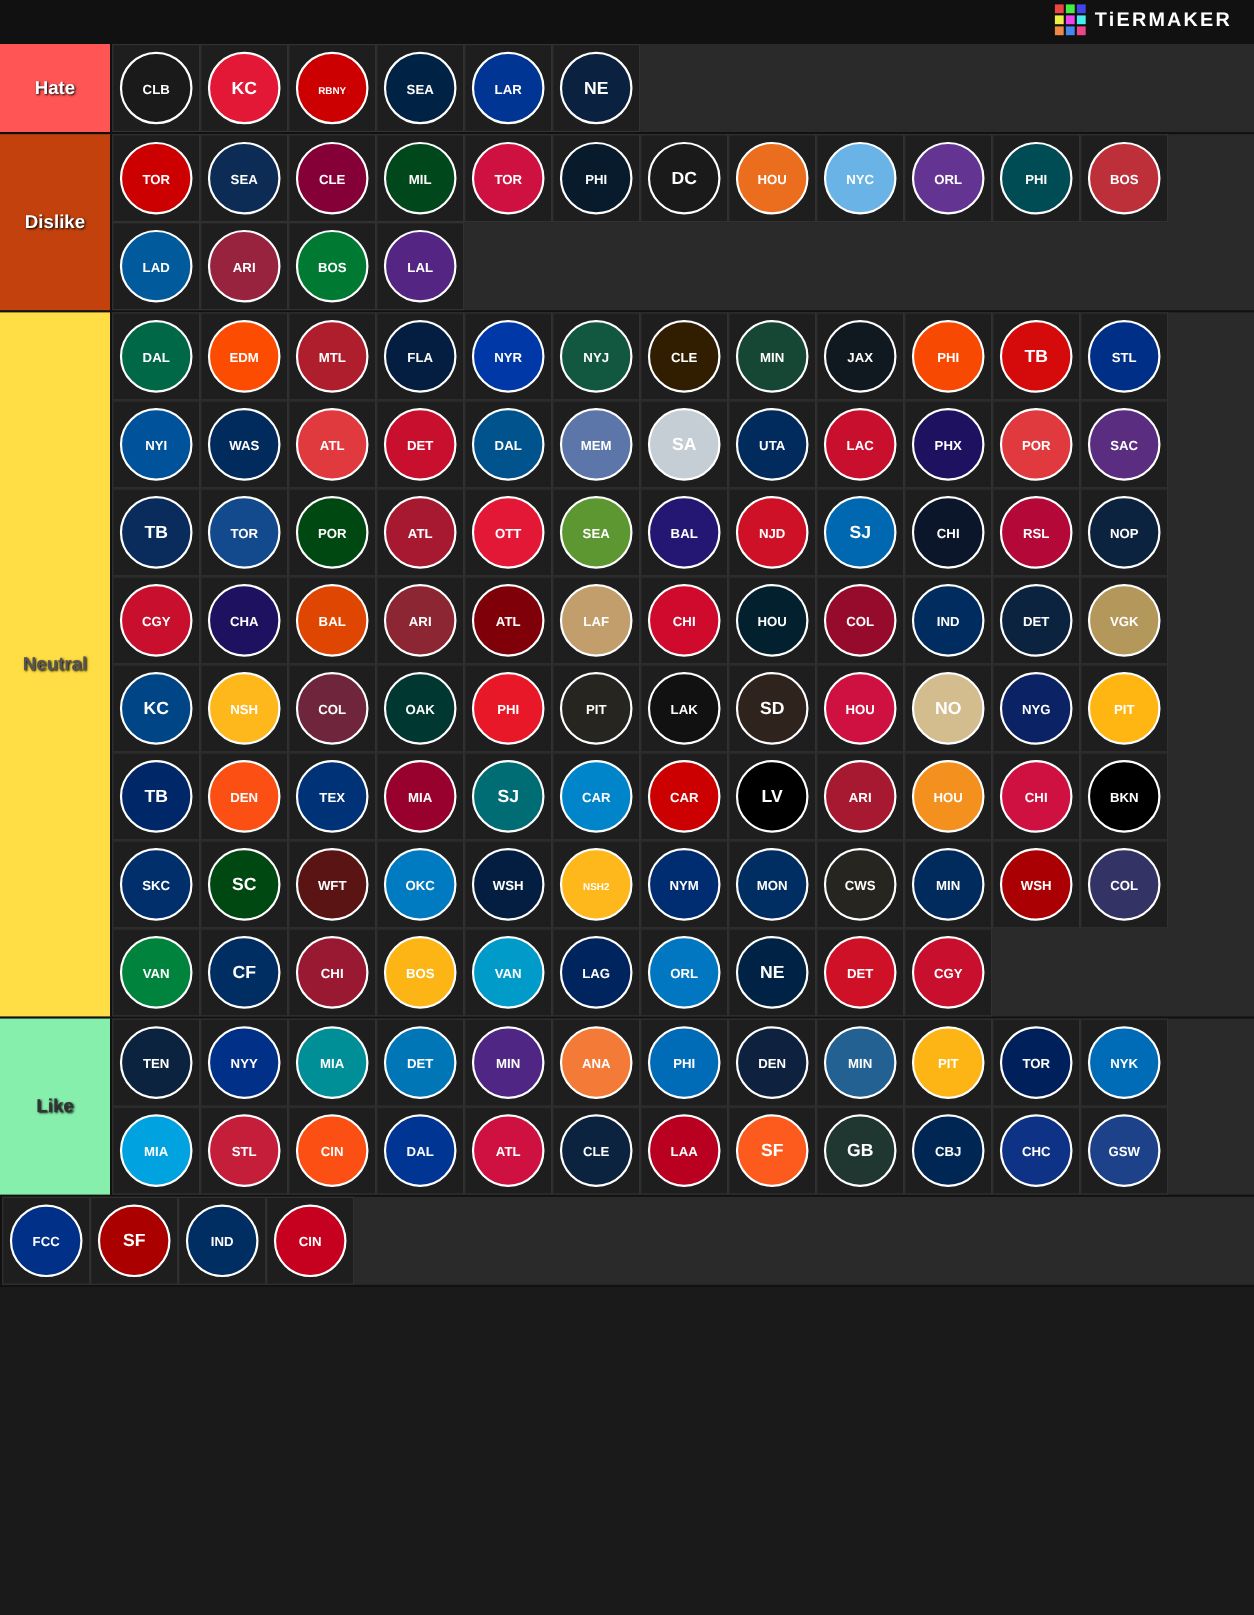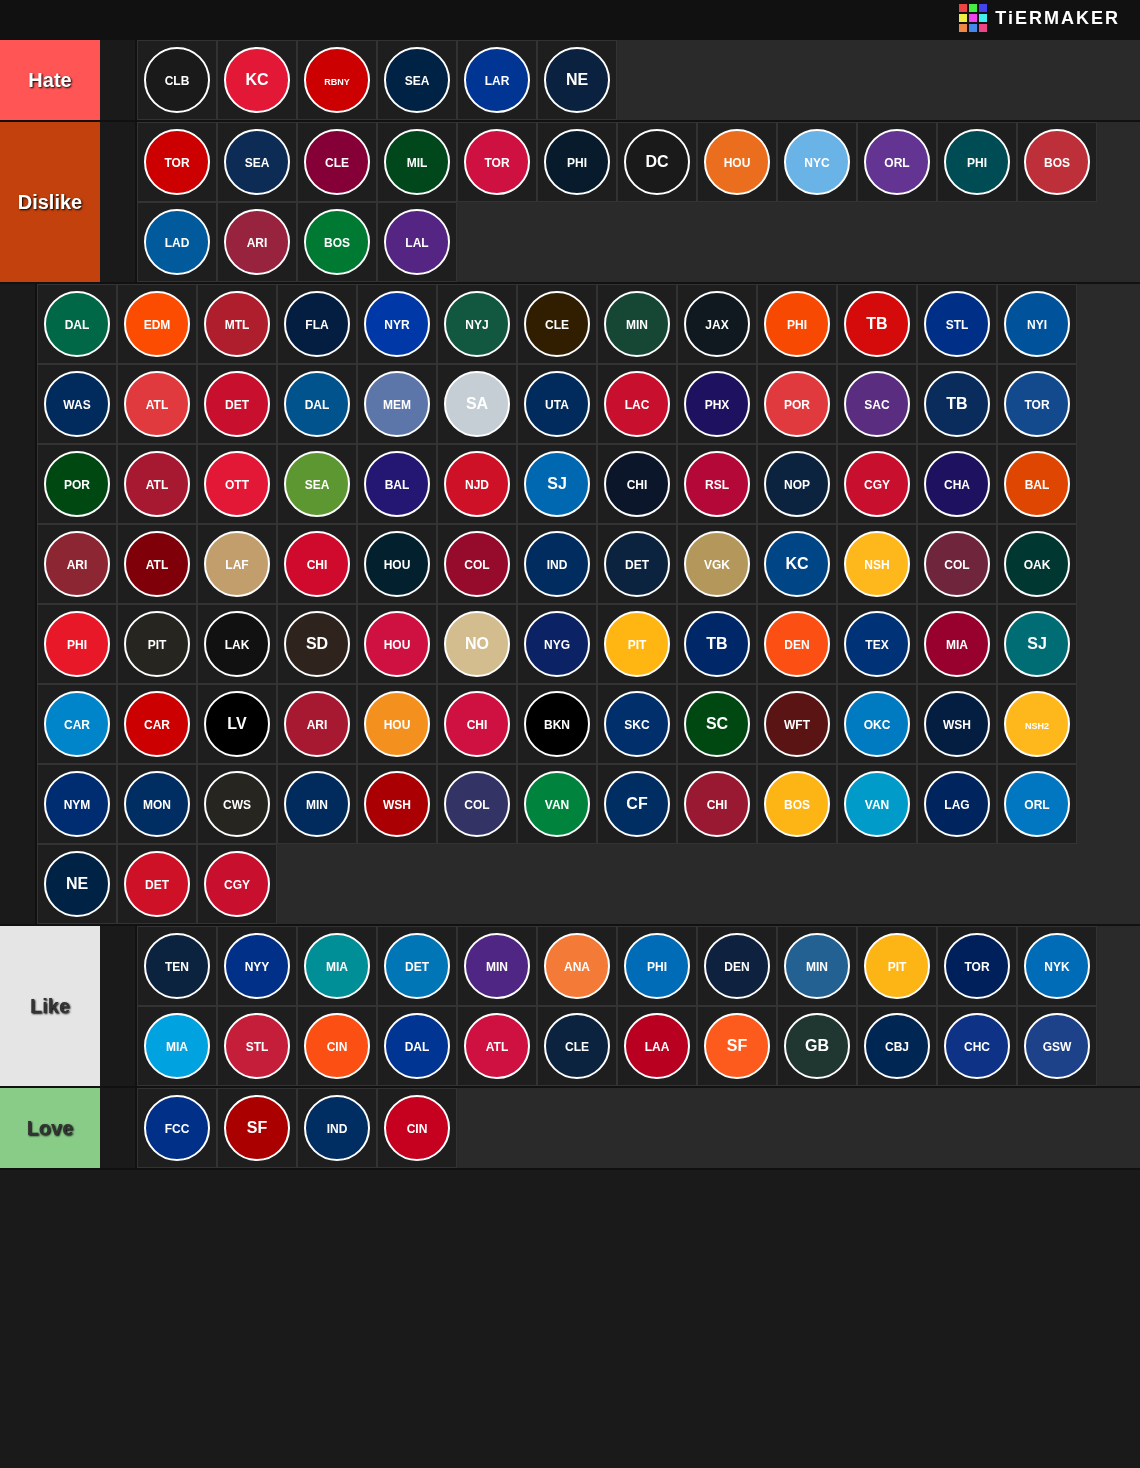--- a/index.html
+++ b/index.html
@@ -9,34 +9,33 @@
       display: flex;
       border-bottom: 2px solid #111;
     }
 
     .tier-label {
       width: 100px;
       min-width: 100px;
       display: flex;
       align-items: center;
       justify-content: center;
-      font-size: 20px;
+      font-size: 17px;
       font-weight: bold;
       color: #fff;
       text-shadow: 1px 1px 2px #000;
     }
 
     .tier-content {
       display: flex;
       flex-wrap: wrap;
       flex: 1;
       background: #2a2a2a;
       border-left: 2px solid #111;
       align-content: flex-start;
-      margin-left: 35px;
     }
 
     .logo-cell {
       width: 80px;
       height: 80px;
       background: #1e1e1e;
       border: 1px solid #333;
       display: flex;
       align-items: center;
       justify-content: center;
@@ -244,20 +243,21 @@
           </div>
           <div class="logo-cell" title="LA Lakers">
             <svg viewBox="0 0 70 70" xmlns="http://www.w3.org/2000/svg">
     <circle cx="35" cy="35" r="32" fill="#552583" stroke="#fff" stroke-width="2"></circle>
     <text x="35" y="40" text-anchor="middle" fill="white" font-size="12" font-weight="bold" font-family="Arial,sans-serif">LAL</text>
   </svg>
           </div>
         </div>
       </div>
       <div class="tier-row">
+        <div class="tier-label" style="background: rgb(255, 221, 68); color: rgb(85, 85, 85);">Neutral</div>
         <div class="tier-content">
           <div class="logo-cell" title="Dallas Stars">
             <svg viewBox="0 0 70 70" xmlns="http://www.w3.org/2000/svg">
     <circle cx="35" cy="35" r="32" fill="#006847" stroke="#fff" stroke-width="2"></circle>
     <text x="35" y="40" text-anchor="middle" fill="white" font-size="12" font-weight="bold" font-family="Arial,sans-serif">DAL</text>
   </svg>
           </div>
           <div class="logo-cell" title="Edmonton Oilers">
             <svg viewBox="0 0 70 70" xmlns="http://www.w3.org/2000/svg">
     <circle cx="35" cy="35" r="32" fill="#fc4c02" stroke="#fff" stroke-width="2"></circle>
@@ -812,21 +812,21 @@
           </div>
           <div class="logo-cell" title="Calgary Flames 2">
             <svg viewBox="0 0 70 70" xmlns="http://www.w3.org/2000/svg">
     <circle cx="35" cy="35" r="32" fill="#c8102e" stroke="#fff" stroke-width="2"></circle>
     <text x="35" y="40" text-anchor="middle" fill="white" font-size="12" font-weight="bold" font-family="Arial,sans-serif">CGY</text>
   </svg>
           </div>
         </div>
       </div>
       <div class="tier-row">
-        <div class="tier-label" style="background: #e5e5e5; color: rgb(51, 51, 51);">Like</div>
+        <div class="tier-label" style="background: #86efac; color: rgb(51, 51, 51);">Like</div>
         <div class="tier-content">
           <div class="logo-cell" title="Tennessee Titans">
             <svg viewBox="0 0 70 70" xmlns="http://www.w3.org/2000/svg">
     <circle cx="35" cy="35" r="32" fill="#0c2340" stroke="#fff" stroke-width="2"></circle>
     <text x="35" y="40" text-anchor="middle" fill="white" font-size="12" font-weight="bold" font-family="Arial,sans-serif">TEN</text>
   </svg>
           </div>
           <div class="logo-cell" title="New York Yankees">
             <svg viewBox="0 0 70 70" xmlns="http://www.w3.org/2000/svg">
     <circle cx="35" cy="35" r="32" fill="#003087" stroke="#fff" stroke-width="2"></circle>
@@ -961,21 +961,20 @@
           </div>
           <div class="logo-cell" title="Golden State Warriors">
             <svg viewBox="0 0 70 70" xmlns="http://www.w3.org/2000/svg">
     <circle cx="35" cy="35" r="32" fill="#1d428a" stroke="#fff" stroke-width="2"></circle>
     <text x="35" y="40" text-anchor="middle" fill="white" font-size="12" font-weight="bold" font-family="Arial,sans-serif">GSW</text>
   </svg>
           </div>
         </div>
       </div>
       <div class="tier-row">
-        <div class="tier-label" style="background: rgb(136, 204, 136); color: rgb(51, 51, 51);">Love</div>
         <div class="tier-content">
           <div class="logo-cell" title="FC Cincinnati">
             <svg viewBox="0 0 70 70" xmlns="http://www.w3.org/2000/svg">
     <circle cx="35" cy="35" r="32" fill="#003087" stroke="#fff" stroke-width="2"></circle>
     <text x="35" y="40" text-anchor="middle" fill="white" font-size="12" font-weight="bold" font-family="Arial,sans-serif">FCC</text>
   </svg>
           </div>
           <div class="logo-cell" title="San Francisco 49ers">
             <svg viewBox="0 0 70 70" xmlns="http://www.w3.org/2000/svg">
     <circle cx="35" cy="35" r="32" fill="#aa0000" stroke="#fff" stroke-width="2"></circle>

